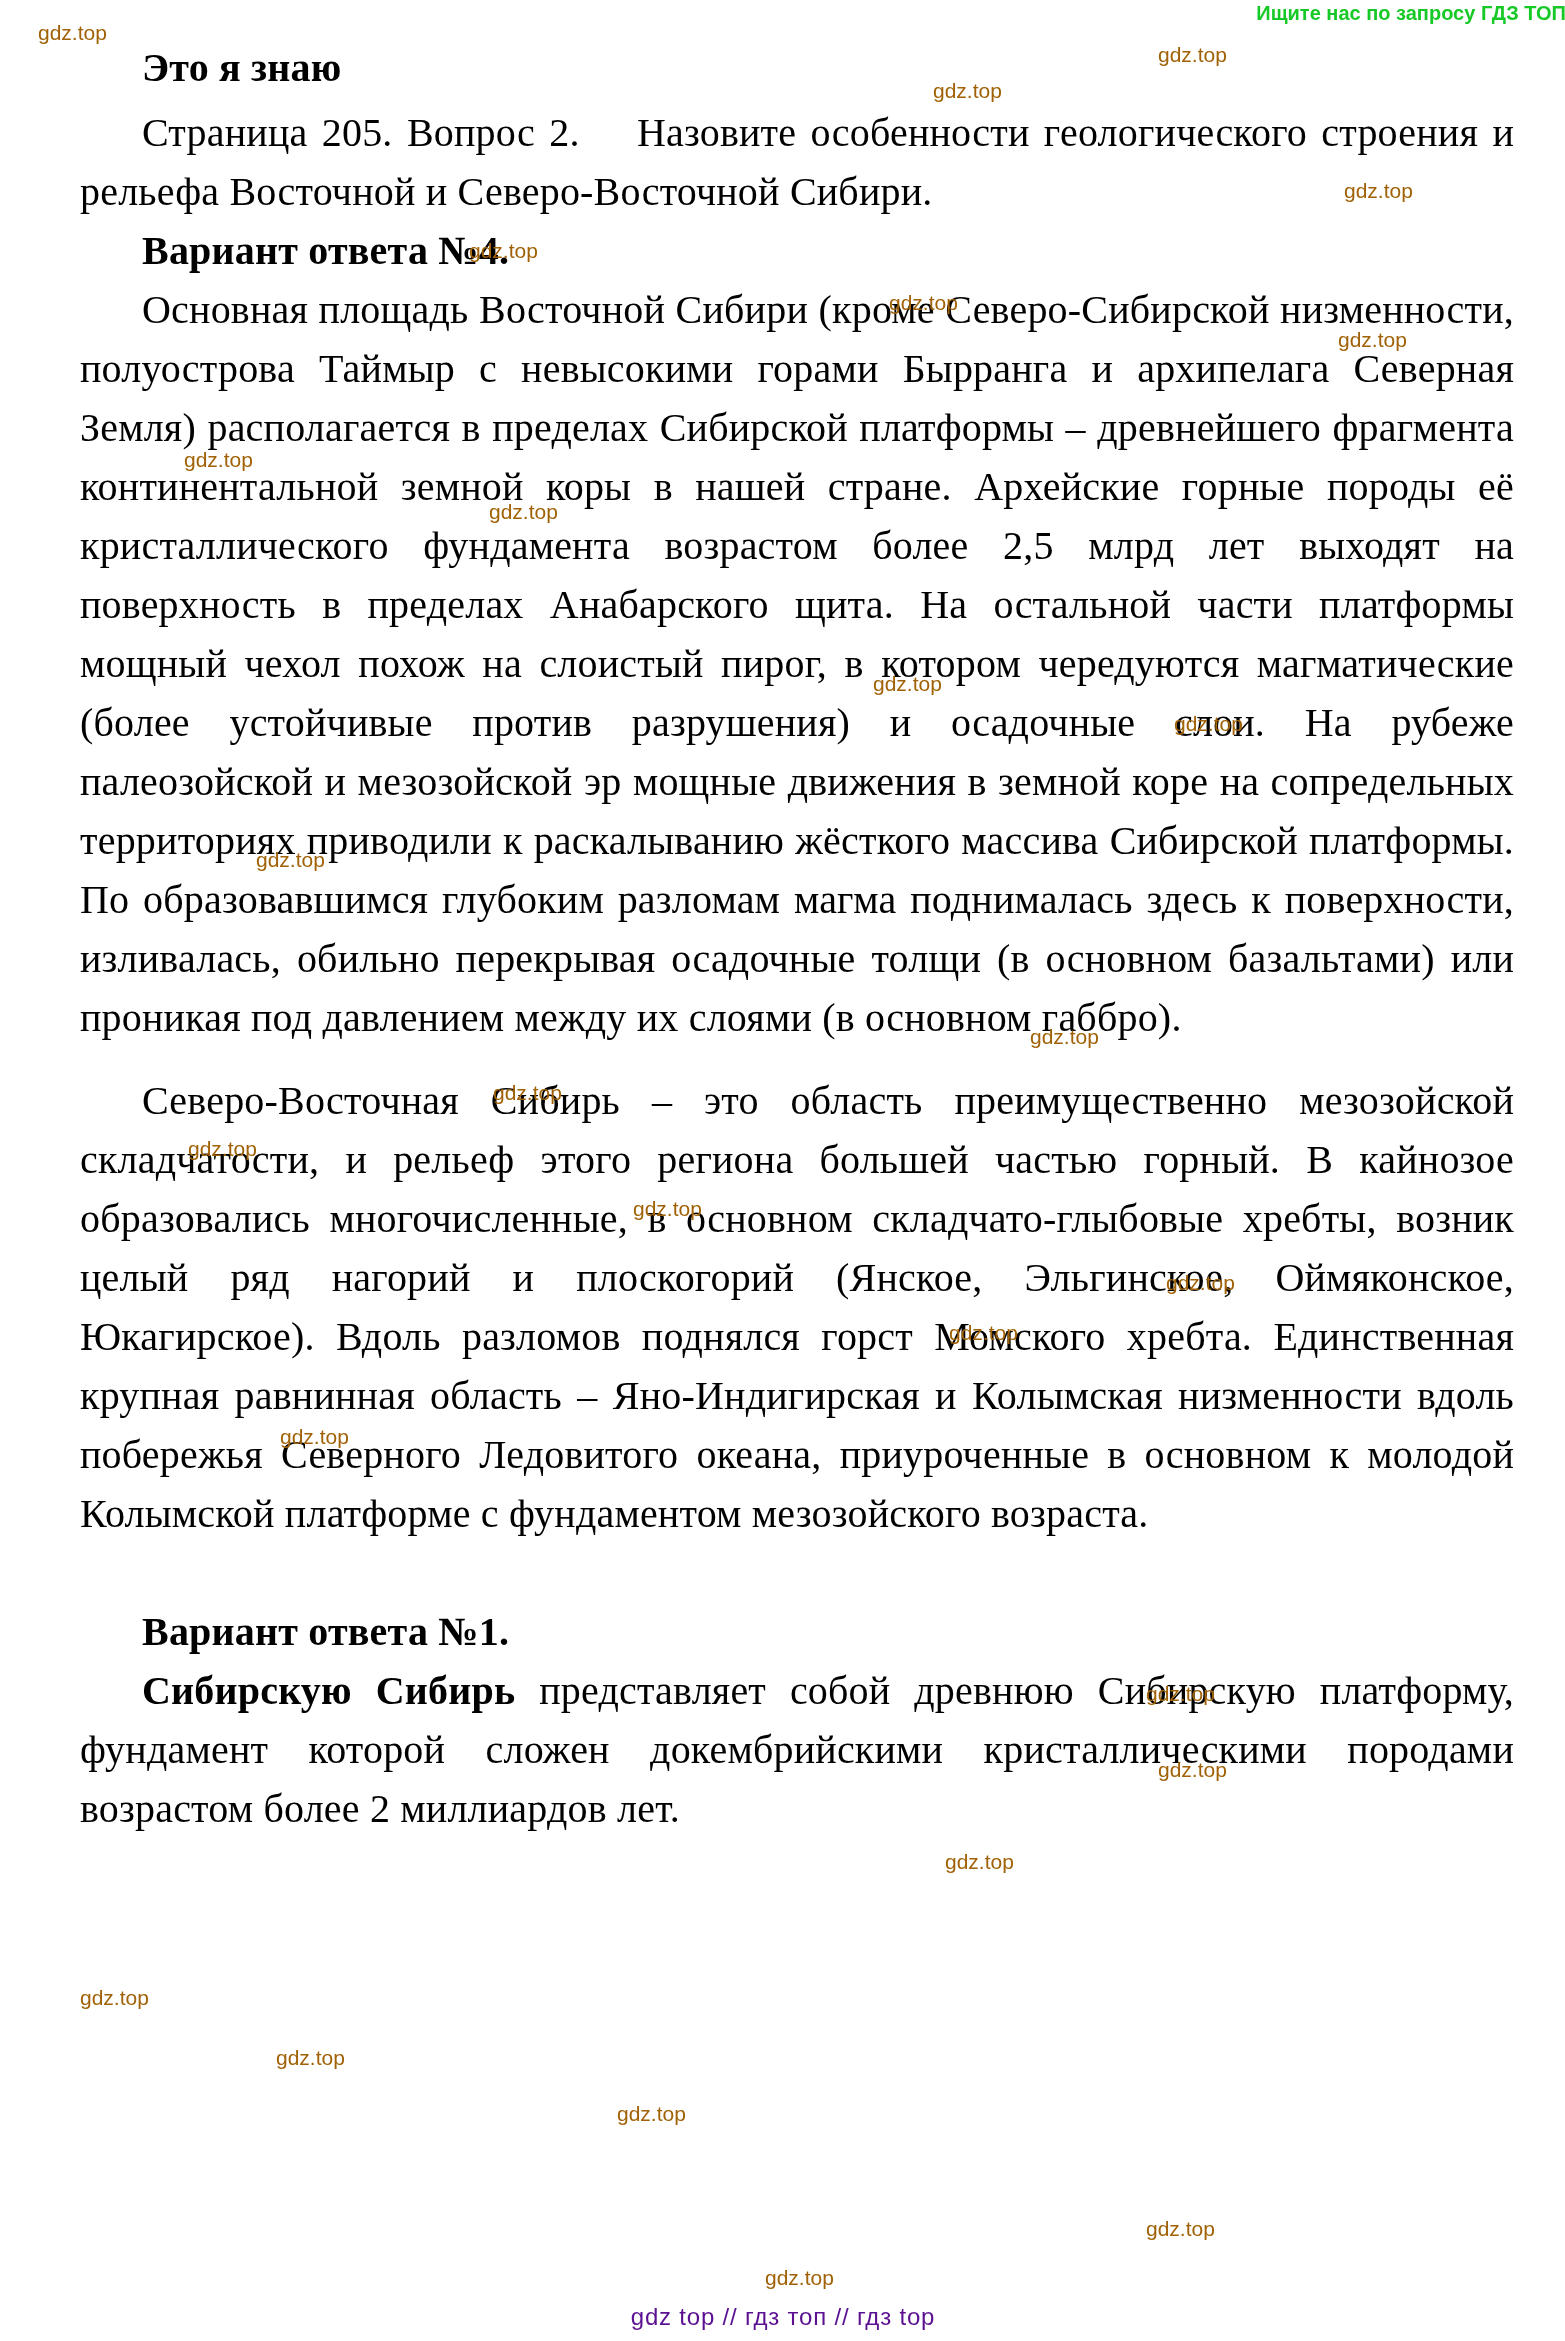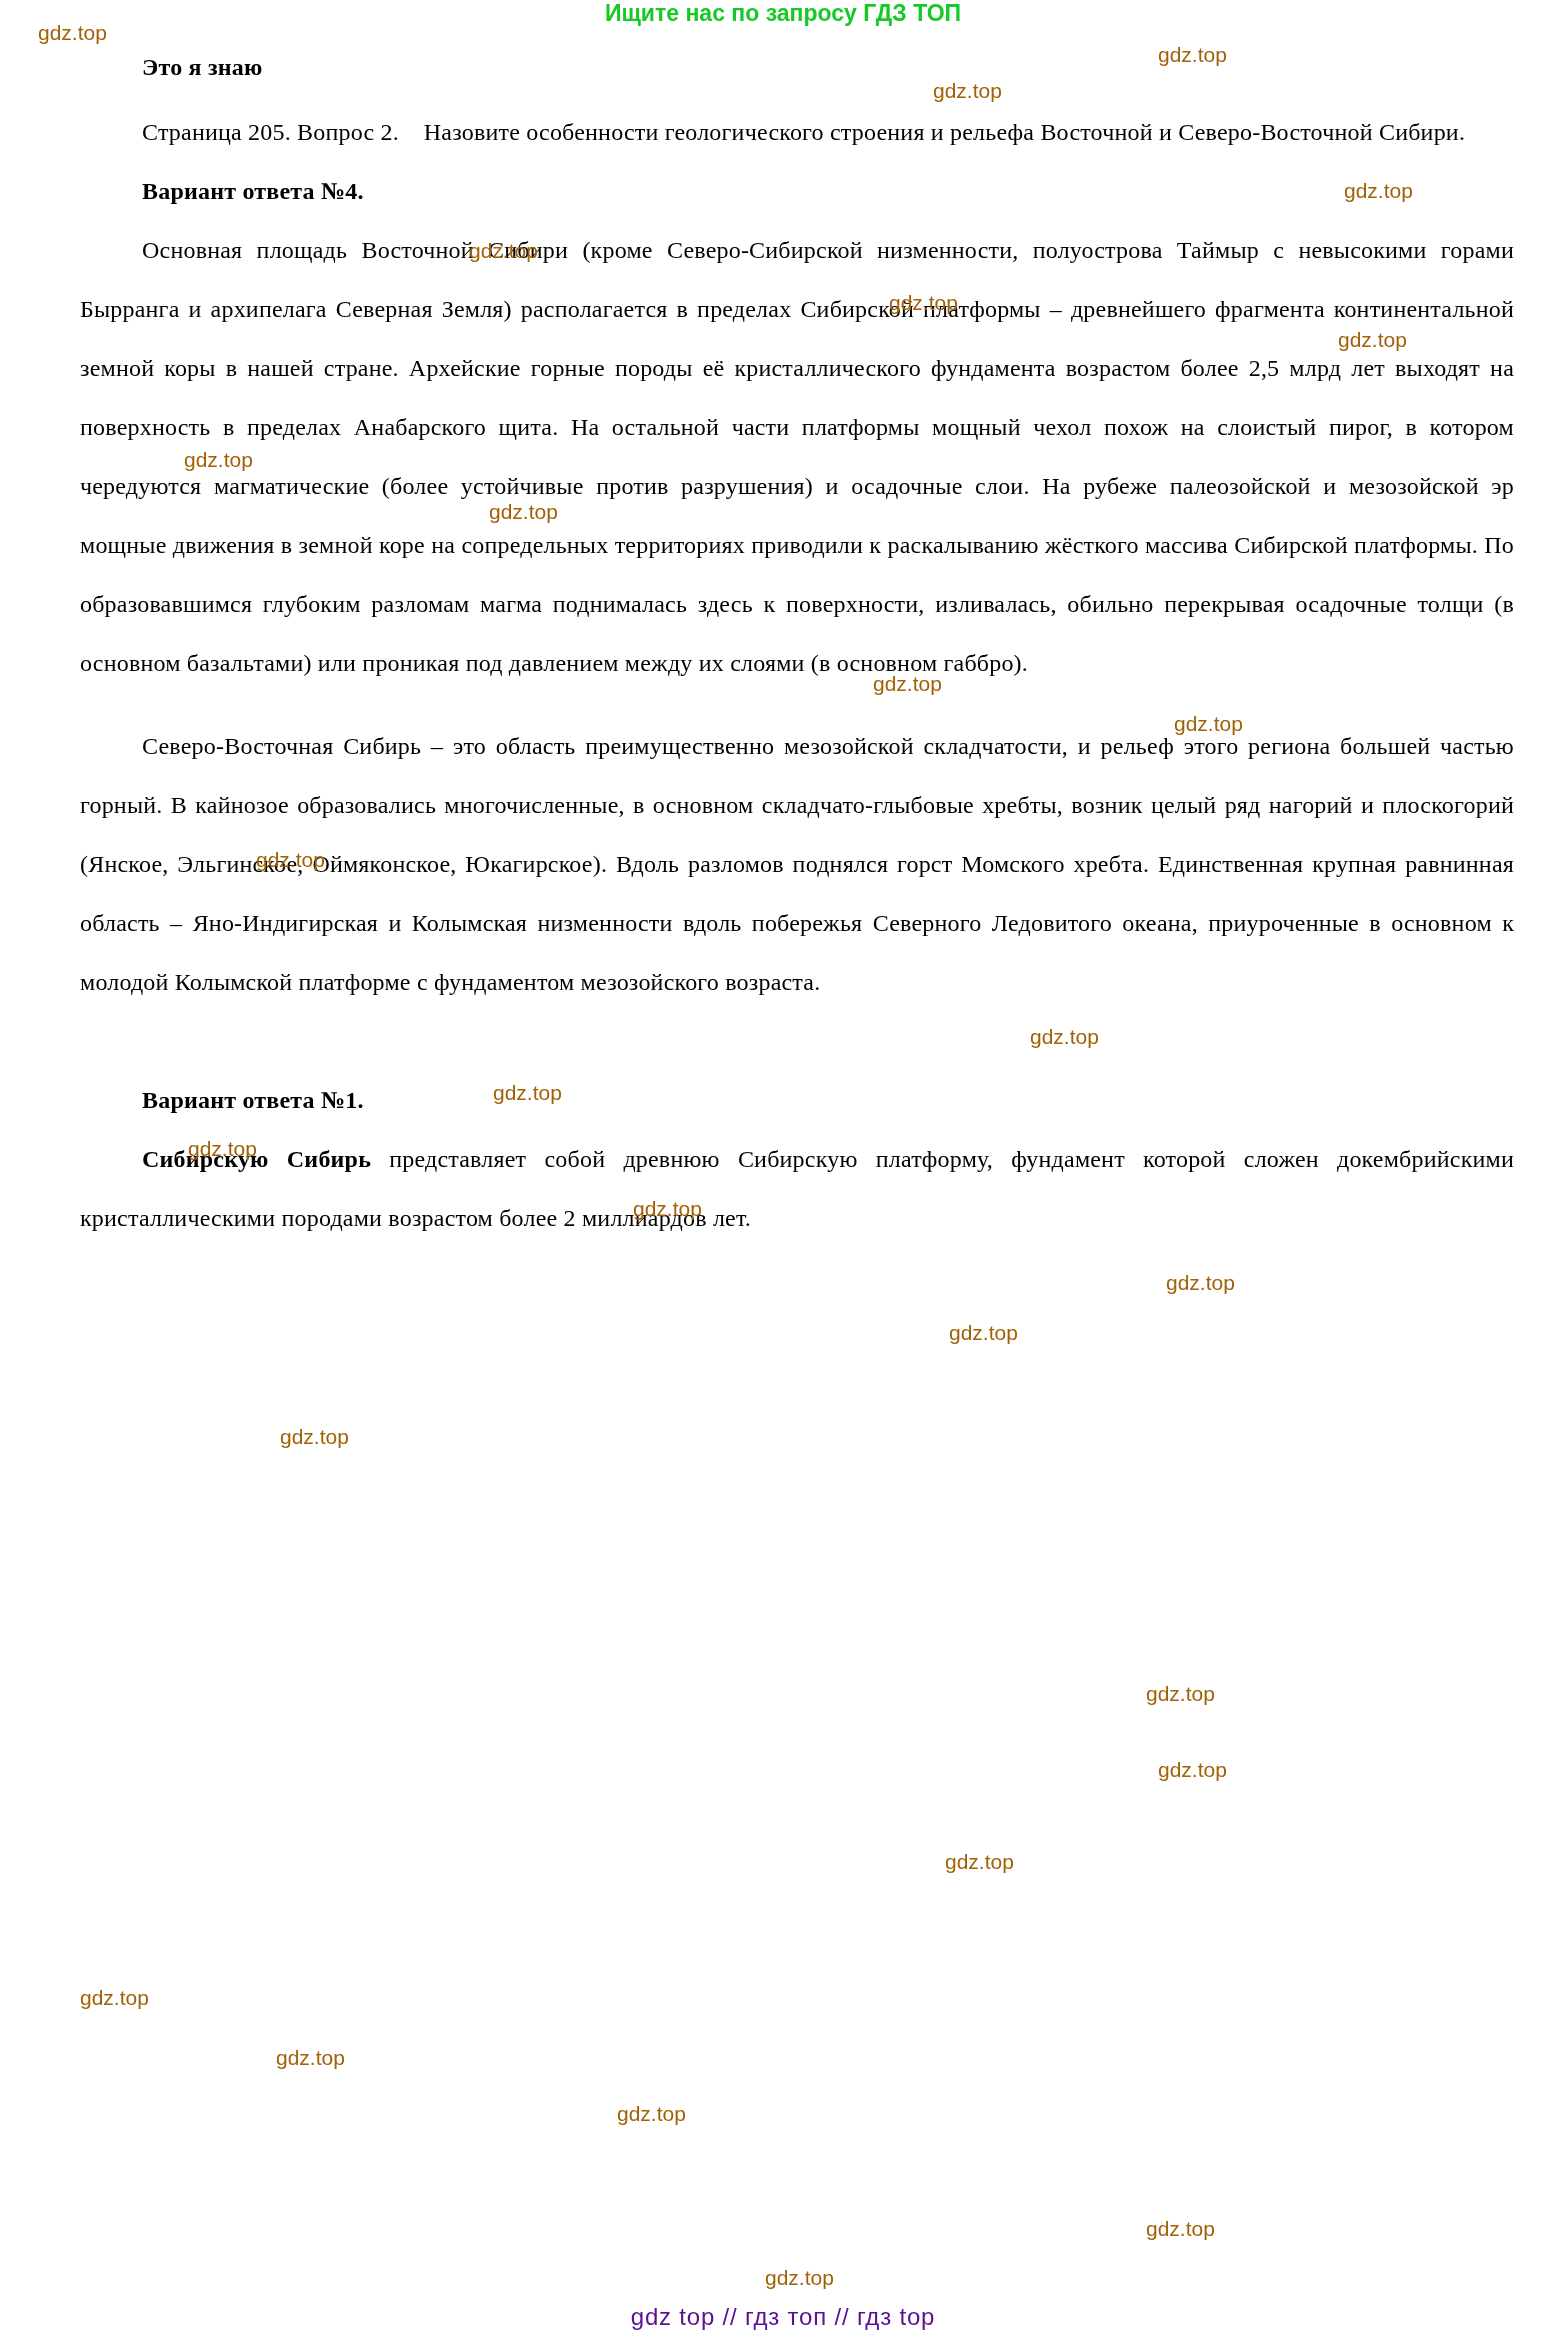--- a/index.html
+++ b/index.html
@@ -17,40 +17,40 @@
     background: #ffffff;
     overflow: hidden;
   }
 
   
   #promo-header {
     position: absolute;
     top: 0px;
     left: 0;
     width: 100%;
-    text-align: center;
+    text-align: right;
     font-family: "Liberation Sans", "DejaVu Sans", sans-serif;
     font-weight: bold;
-    font-size: 23px;
+    font-size: 20px;
     letter-spacing: 0px;
     color: #16c926;
     line-height: 27px;
     white-space: nowrap;
   }
 
   
   #doc {
     position: absolute;
     left: 80px;
     top: 38px;
     width: 1434px;
   }
   .para {
     margin: 0;
-    font-size: 24px;
+    font-size: 40px;
     line-height: 59px;
     color: #000000;
     text-align: justify;
     text-justify: inter-word;
     letter-spacing: 0.2px;
   }
   .para.indent {
     text-indent: 62px;
   }
   .para.heading {

